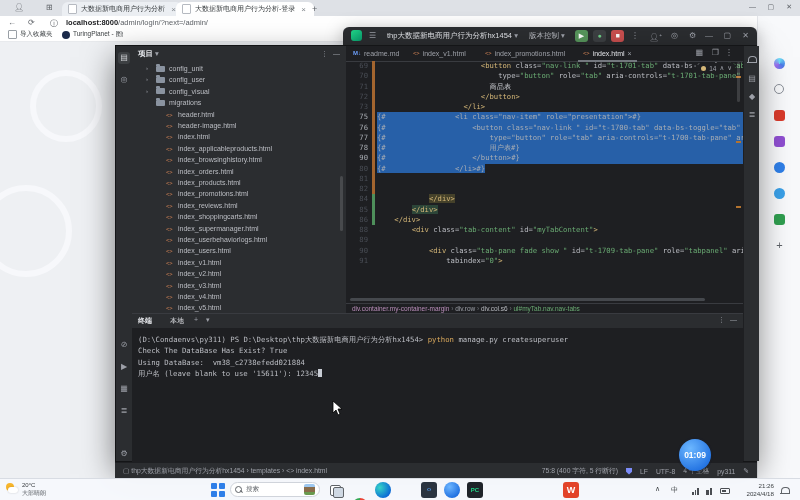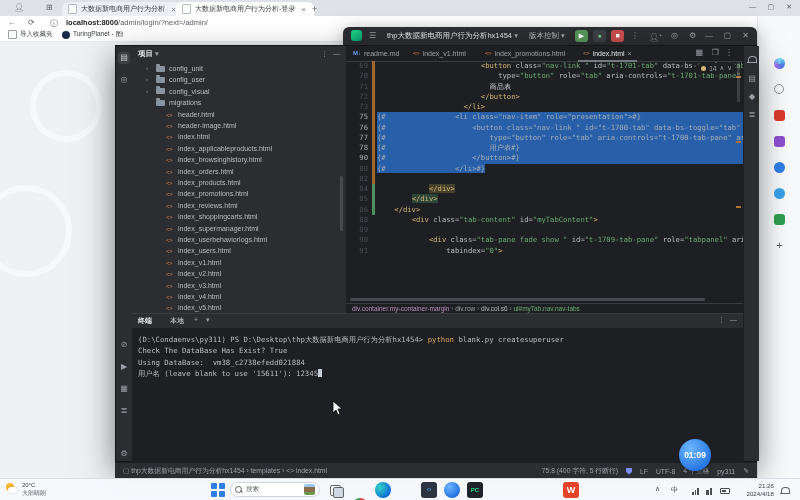--- a/index.html
+++ b/index.html
@@ -342,20 +342,21 @@
         <div class="cl"><span class="ln">70</span><span class="bar o"></span><span class="code"><span class="sg-w">                            </span><span class="sg-a">type=</span><span class="sg-s">"button"</span><span class="sg-a"> role=</span><span class="sg-s">"tab"</span><span class="sg-a"> aria-controls=</span><span class="sg-s">"t-1701-tab-pane"</span><span class="sg-a"> aria-sele</span></span></div>
         <div class="cl"><span class="ln">71</span><span class="bar o"></span><span class="code"><span class="sg-w">                          </span><span class="sg-x">商品表</span></span></div>
         <div class="cl"><span class="ln">72</span><span class="bar o"></span><span class="code"><span class="sg-w">                        </span><span class="sg-t">&lt;/button&gt;</span></span></div>
         <div class="cl"><span class="ln">73</span><span class="bar o"></span><span class="code"><span class="sg-w">                    </span><span class="sg-t">&lt;/li&gt;</span></span></div>
         <div class="cl sel"><span class="ln">75</span><span class="bar o"></span><span class="code"><span class="sg-c">{#                &lt;li class="nav-item" role="presentation"&gt;#}</span></span></div>
         <div class="cl sel"><span class="ln">76</span><span class="bar o"></span><span class="code"><span class="sg-c">{#                    &lt;button class="nav-link " id="t-1700-tab" data-bs-toggle="tab" data-bs-ta</span></span></div>
         <div class="cl sel"><span class="ln">77</span><span class="bar o"></span><span class="code"><span class="sg-c">{#                        type="button" role="tab" aria-controls="t-1700-tab-pane" aria-se</span></span></div>
         <div class="cl sel"><span class="ln">78</span><span class="bar o"></span><span class="code"><span class="sg-c">{#                        用户表#}</span></span></div>
         <div class="cl sel"><span class="ln">90</span><span class="bar o"></span><span class="code"><span class="sg-c">{#                    &lt;/button&gt;#}</span></span></div>
         <div class="cl selt"><span class="ln">80</span><span class="bar o"></span><span class="code"><span class="sg-c">{#                &lt;/li&gt;#}</span></span></div>
+        <div class="cl"><span class="ln">81</span><span class="bar o"></span><span class="code"></span></div>
         <div class="cl"><span class="ln">82</span><span class="bar o"></span><span class="code"></span></div>
         <div class="cl"><span class="ln">84</span><span class="bar g"></span><span class="code"><span class="sg-w">            </span><span class="sg-ty">&lt;/div&gt;</span></span></div>
         <div class="cl"><span class="ln">85</span><span class="bar g"></span><span class="code"><span class="sg-w">        </span><span class="sg-tg">&lt;/div&gt;</span></span></div>
         <div class="cl"><span class="ln">86</span><span class="bar g"></span><span class="code"><span class="sg-w">    </span><span class="sg-t">&lt;/div&gt;</span></span></div>
         <div class="cl"><span class="ln">88</span><span class="bar"></span><span class="code"><span class="sg-w">        </span><span class="sg-t">&lt;div</span><span class="sg-a"> class=</span><span class="sg-s">"tab-content"</span><span class="sg-a"> id=</span><span class="sg-s">"myTabContent"</span><span class="sg-t">&gt;</span></span></div>
         <div class="cl"><span class="ln">89</span><span class="bar"></span><span class="code"></span></div>
         <div class="cl"><span class="ln">90</span><span class="bar"></span><span class="code"><span class="sg-w">            </span><span class="sg-t">&lt;div</span><span class="sg-a"> class=</span><span class="sg-s">"tab-pane fade show "</span><span class="sg-a"> id=</span><span class="sg-s">"t-1709-tab-pane"</span><span class="sg-a"> role=</span><span class="sg-s">"tabpanel"</span><span class="sg-a"> aria-labelledby</span></span></div>
         <div class="cl"><span class="ln">91</span><span class="bar"></span><span class="code"><span class="sg-w">                </span><span class="sg-a">tabindex=</span><span class="sg-s">"0"</span><span class="sg-t">&gt;</span></span></div>
       </div>
     <div id="inspect">
@@ -382,21 +383,21 @@
   <div class="abs" id="term-panel">
     <div id="term-h">
       <span class="ttl">终端</span>
       <span class="ttab"><span>本地</span></span>
       <span class="thic" style="left:62px">+</span>
       <span class="thic" style="left:74px">▾</span>
       <span class="thic" style="right:18px">⋮</span>
       <span class="thic" style="right:6px">—</span>
     </div>
     <div id="term">
-        <div class="tl"><span>(D:\Condaenvs\py311) PS D:\Desktop\thp大数据新电商用户行为分析hx1454&gt; </span><span class="tg-y">python</span><span> blank.py createsuperuser</span></div>
+        <div class="tl"><span>(D:\Condaenvs\py311) PS D:\Desktop\thp大数据新电商用户行为分析hx1454&gt; </span><span class="tg-y">python</span><span> manage.py createsuperuser</span></div>
         <div class="tl"><span>Check The DataBase Has Exist? True</span></div>
         <div class="tl"><span>Using DataBase:  vm38_c2738efedd021884</span></div>
         <div class="tl"><span>用户名 (leave blank to use '15611'): 12345</span><span class="cursor"></span></div>
       </div>
   </div>
 </div>
 
 <div class="abs" id="status">
   <span class="l">▢ <span>thp大数据新电商用户行为分析hx1454</span> <span>›</span> <span>templates</span> <span>›</span> &lt;&gt; <span>index.html</span></span>
   <span class="r">

